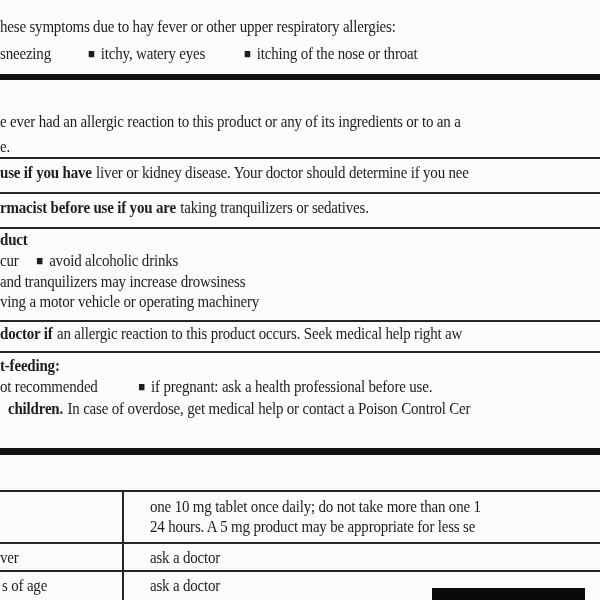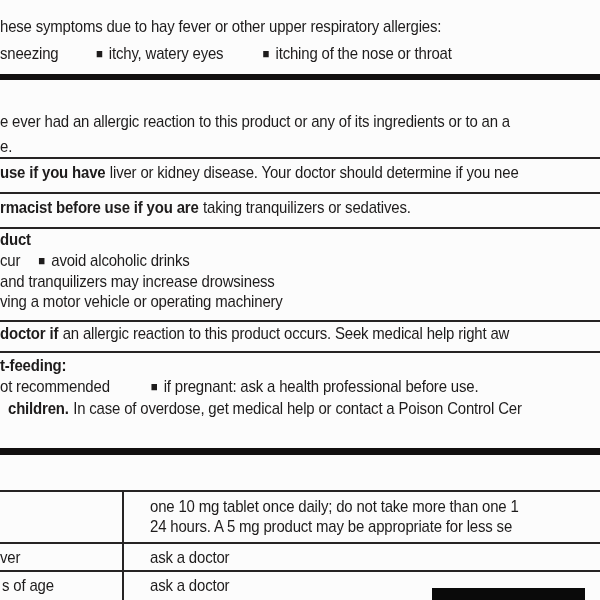--- a/index.html
+++ b/index.html
@@ -2,21 +2,21 @@
 <html><head>
 <meta charset="utf-8">
 <style>
   html,body{margin:0;padding:0;}
   body{
     width:600px;height:600px;overflow:hidden;position:relative;
     background:#fcfcfc;
     font-family:"Liberation Sans","DejaVu Sans",sans-serif;
     color:#1e1c1c;
   }
-  .panel{position:absolute;inset:0;}
+  .panel{position:absolute;inset:0;font-family:Liberation Serif, serif;}
   .line{
     position:absolute;white-space:nowrap;
     font-size:17px;line-height:20px;letter-spacing:-0.2px;
     transform:scaleX(0.88);transform-origin:0 0;
   }
   .b{font-weight:bold;}
   .rest{margin-left:5px;}
   .sq{font-size:13px;margin-right:7px;position:relative;top:-1px;}
   .rule{position:absolute;left:0;width:600px;height:2px;background:#262424;}
   .rule-thick{position:absolute;left:0;width:600px;background:#121010;}

